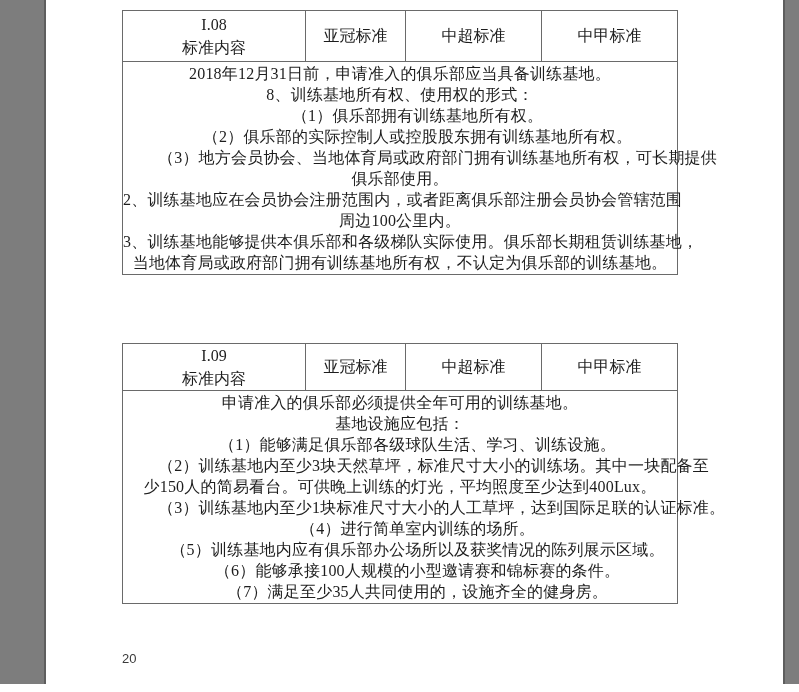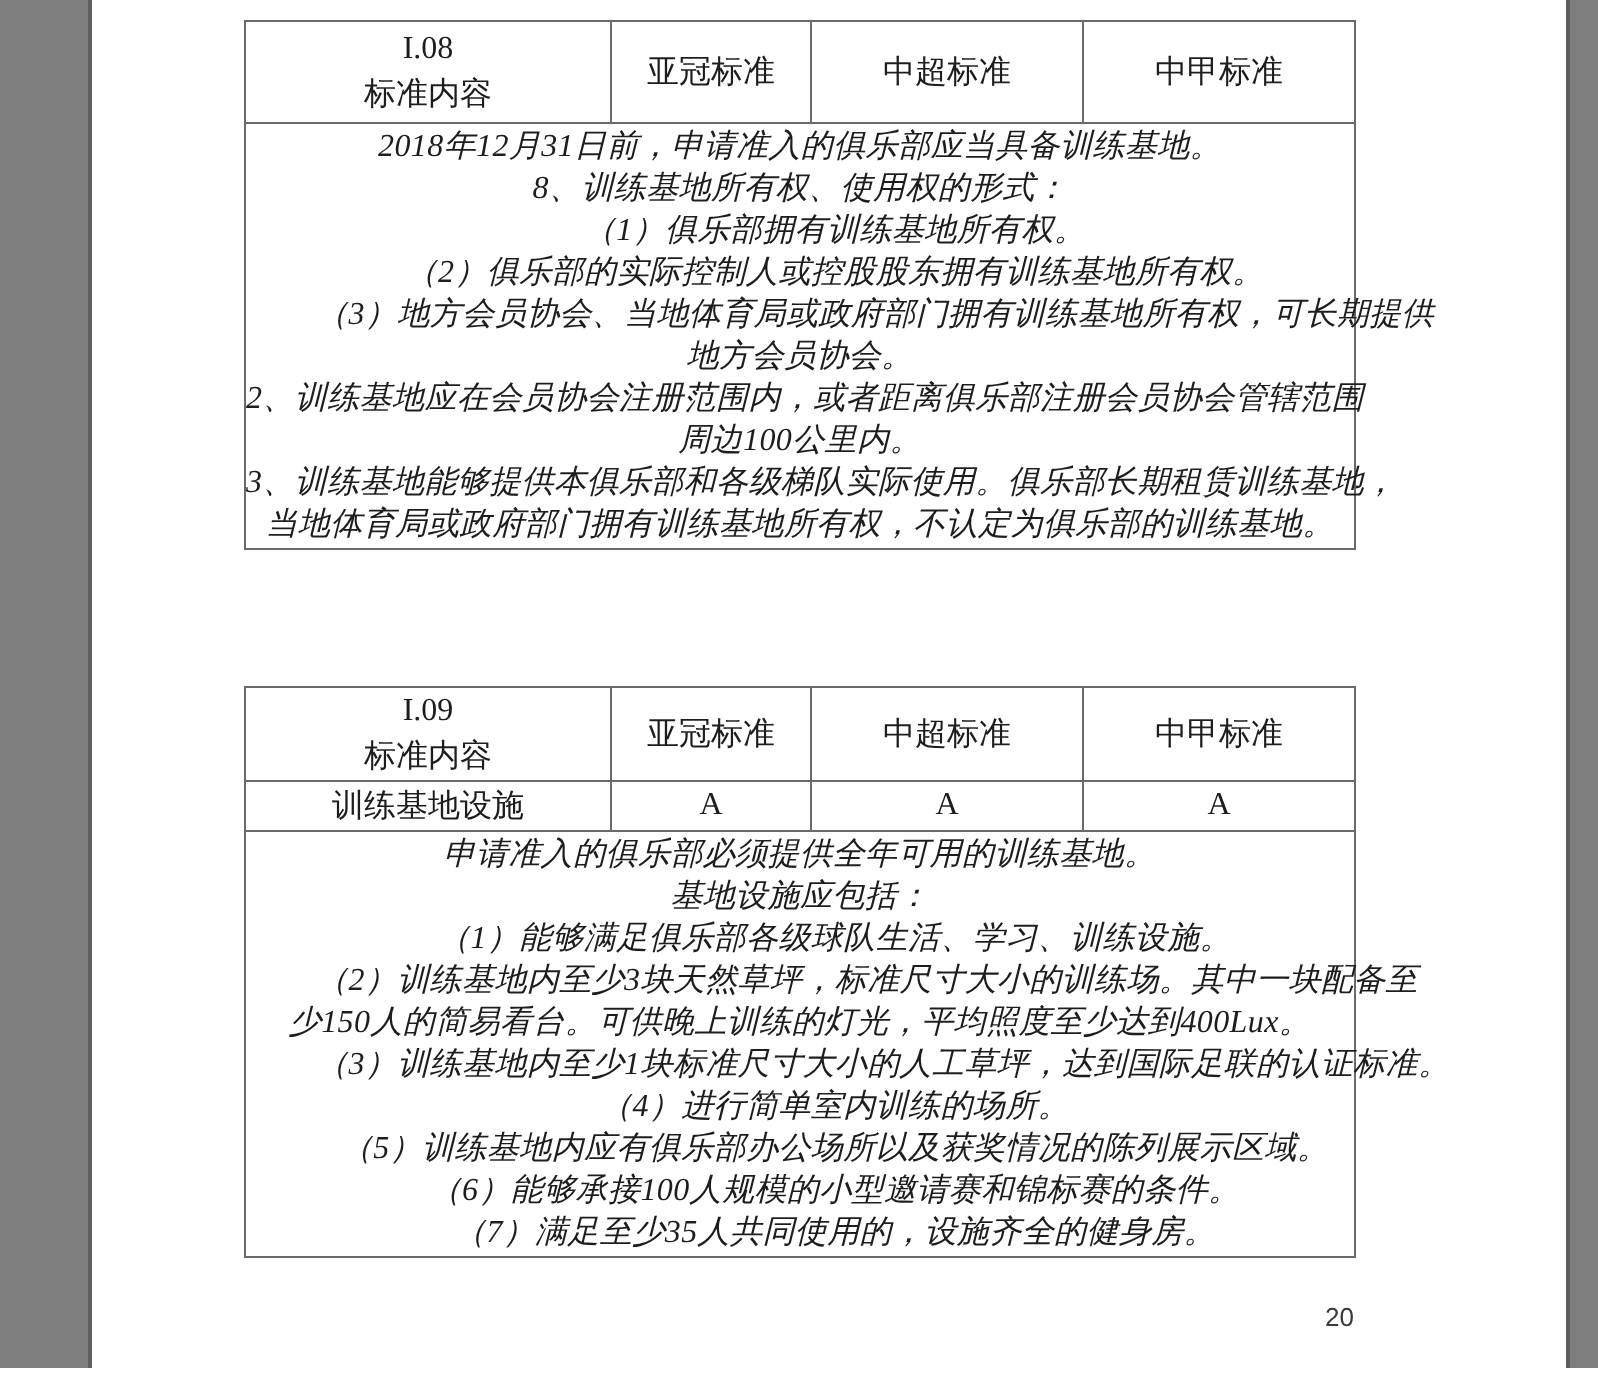--- a/index.html
+++ b/index.html
@@ -54,35 +54,34 @@
   tr.sub td { height: 24px; }
 
   .hdr .code-cell div { line-height: 23px; }
 
   td.body-cell {
     height: 212px;
     text-align: left;
     vertical-align: top;
     padding: 3px 6px 0 12px;
     font-size: 15.5px;
-    font-style: italic;
   }
   .body-cell .line {
     line-height: 21.1px;
     white-space: nowrap;
     letter-spacing: 0.2px;
   }
   .body-cell .line.indent { padding-left: 7px; margin-left: 28px; }
 
   .page-number {
     position: absolute;
     left: 76px;
     top: 651px;
     width: 555px;
-    text-align: right;
+    text-align: left;
     font-size: 13px;
     color: #3a3a3a;
     font-family: "Liberation Sans", "DejaVu Sans", sans-serif;
   }
 </style>
 </head>
 <body>
 
 <div class="viewer">
   <div class="page">
@@ -104,21 +103,21 @@
         <td>中超标准</td>
         <td>中甲标准</td>
       </tr>
       <tr>
         <td class="body-cell" colspan="4">
           <div class="line">2018年12月31日前，申请准入的俱乐部应当具备训练基地。</div>
           <div class="line">8、训练基地所有权、使用权的形式：</div>
           <div class="line indent">（1）俱乐部拥有训练基地所有权。</div>
           <div class="line indent">（2）俱乐部的实际控制人或控股股东拥有训练基地所有权。</div>
           <div class="line indent">（3）地方会员协会、当地体育局或政府部门拥有训练基地所有权，可长期提供</div>
-          <div class="line">地方会员协会。</div>
+          <div class="line">俱乐部使用。</div>
           <div class="line">2、训练基地应在会员协会注册范围内，或者距离俱乐部注册会员协会管辖范围</div>
           <div class="line">周边100公里内。</div>
           <div class="line">3、训练基地能够提供本俱乐部和各级梯队实际使用。俱乐部长期租赁训练基地，</div>
           <div class="line">当地体育局或政府部门拥有训练基地所有权，不认定为俱乐部的训练基地。</div>
         </td>
       </tr>
     </tbody>
       </table>
 
     <table class="std t2">
@@ -131,26 +130,20 @@
       <tbody>
           <tr class="hdr">
         <td class="code-cell">
           <div>I.09</div>
           <div>标准内容</div>
         </td>
         <td>亚冠标准</td>
         <td>中超标准</td>
         <td>中甲标准</td>
       </tr>
-      <tr class="sub">
-        <td>训练基地设施</td>
-        <td>A</td>
-        <td>A</td>
-        <td>A</td>
-      </tr>
       <tr>
         <td class="body-cell" colspan="4">
           <div class="line">申请准入的俱乐部必须提供全年可用的训练基地。</div>
           <div class="line">基地设施应包括：</div>
           <div class="line indent">（1）能够满足俱乐部各级球队生活、学习、训练设施。</div>
           <div class="line indent">（2）训练基地内至少3块天然草坪，标准尺寸大小的训练场。其中一块配备至</div>
           <div class="line">少150人的简易看台。可供晚上训练的灯光，平均照度至少达到400Lux。</div>
           <div class="line indent">（3）训练基地内至少1块标准尺寸大小的人工草坪，达到国际足联的认证标准。</div>
           <div class="line indent">（4）进行简单室内训练的场所。</div>
           <div class="line indent">（5）训练基地内应有俱乐部办公场所以及获奖情况的陈列展示区域。</div>

